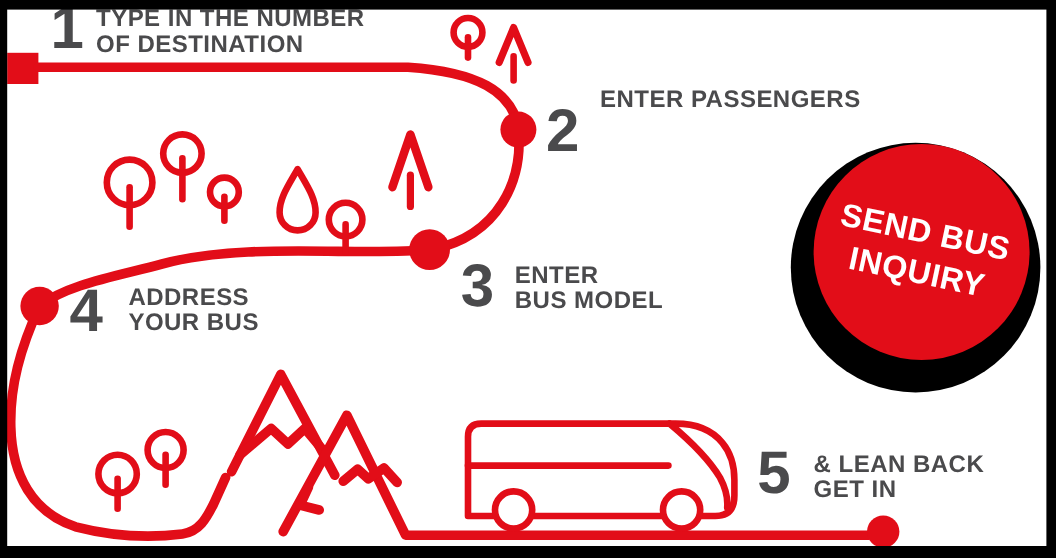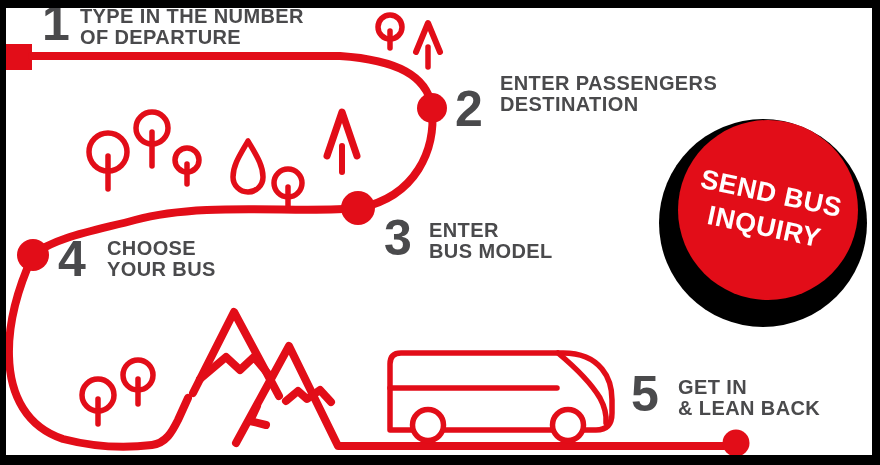--- a/index.html
+++ b/index.html
@@ -121,53 +121,52 @@
       <circle cx="568" cy="425" r="15.5" stroke-width="5.5" class="wheel"></circle>
     </g>
 
     <circle cx="736" cy="443" r="13.5" class="fill-red"></circle>
   </svg>
 
   <div class="step">
     <div class="step-num" style="left:42px;top:-2px">1</div>
     <div class="step-label" style="left:80px;top:6px">
       <div>TYPE IN THE NUMBER</div>
-      <div>OF DEPARTURE</div>
+      <div>OF DESTINATION</div>
     </div>
   </div>
 
   <div class="step">
     <div class="step-num" style="left:455px;top:84px">2</div>
     <div class="step-label" style="left:500px;top:73px">
       <div>ENTER PASSENGERS</div>
-      <div>DESTINATION</div>
     </div>
   </div>
 
   <div class="step">
     <div class="step-num" style="left:384px;top:213px">3</div>
     <div class="step-label" style="left:429px;top:220px">
       <div>ENTER</div>
       <div>BUS MODEL</div>
     </div>
   </div>
 
   <div class="step">
     <div class="step-num" style="left:58px;top:234px">4</div>
     <div class="step-label" style="left:107px;top:238px">
-      <div>CHOOSE</div>
+      <div>ADDRESS</div>
       <div>YOUR BUS</div>
     </div>
   </div>
 
   <div class="step">
     <div class="step-num" style="left:631px;top:369px">5</div>
     <div class="step-label" style="left:678px;top:377px">
+      <div>&amp; LEAN BACK</div>
       <div>GET IN</div>
-      <div>&amp; LEAN BACK</div>
     </div>
   </div>
 
   <div class="cta">
     <div class="cta-shadow"></div>
     <div class="cta-face">
       <div class="cta-text">
         <div>SEND BUS</div>
         <div>INQUIRY</div>
       </div>

